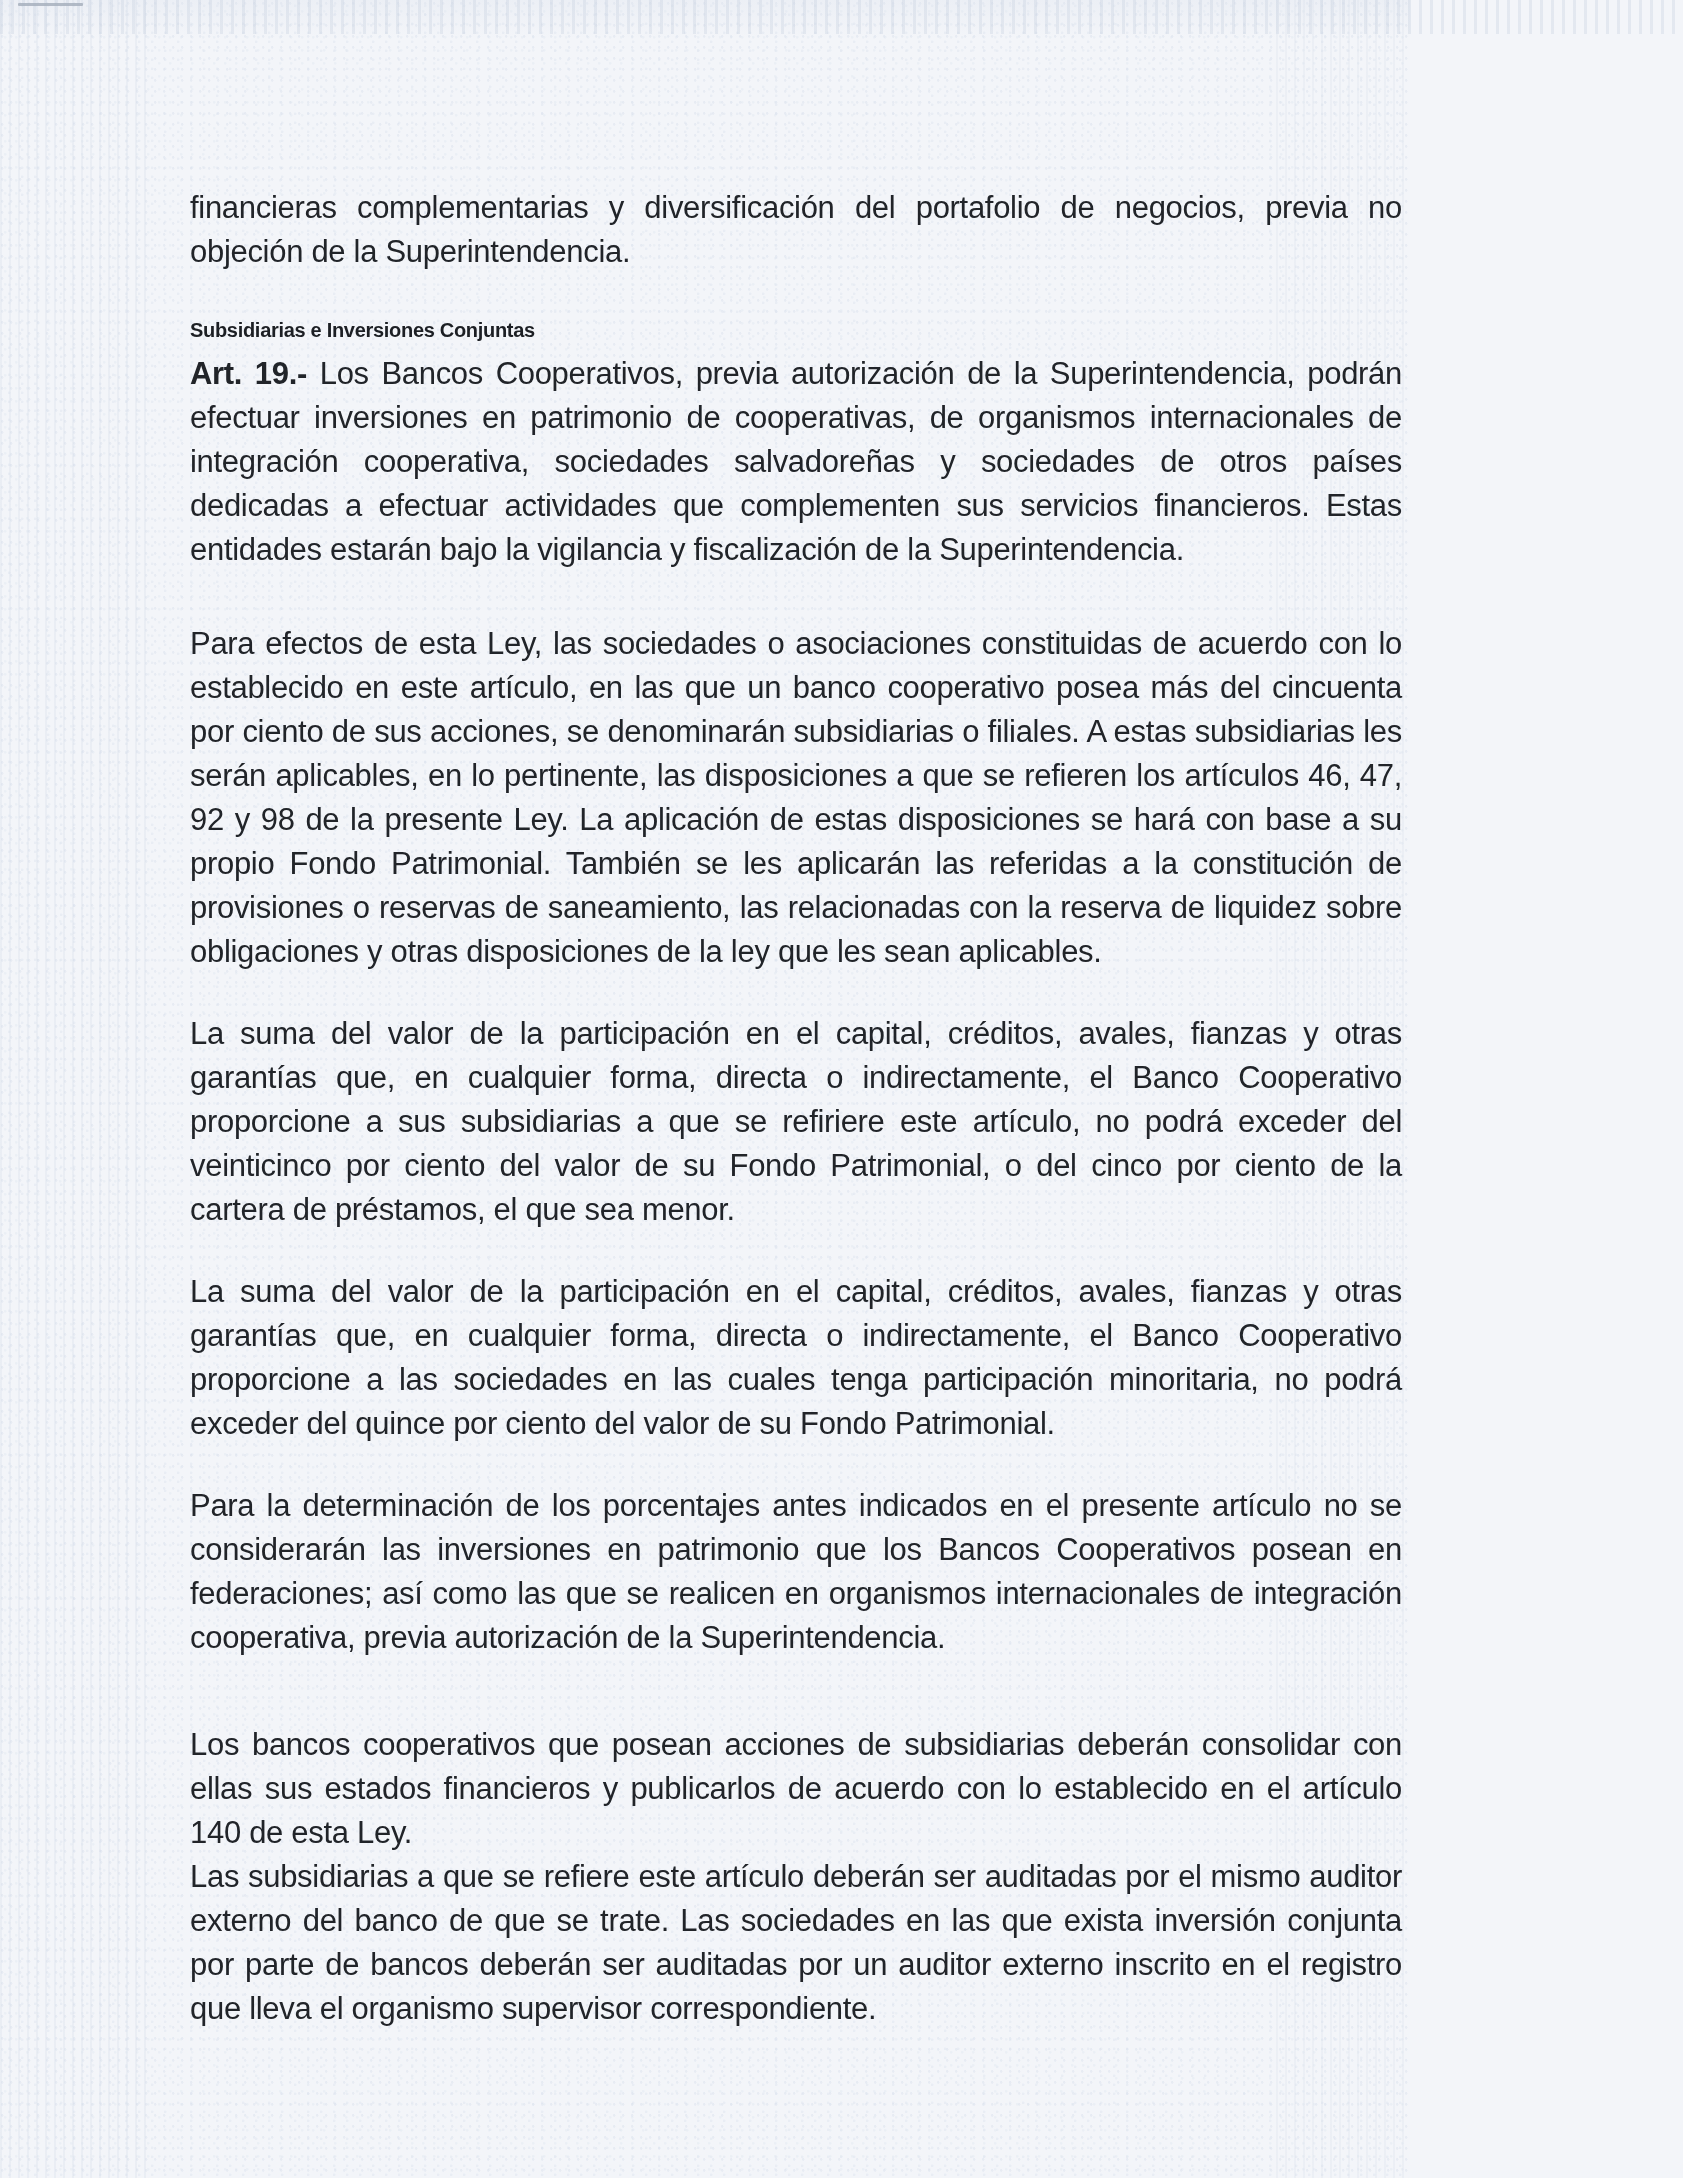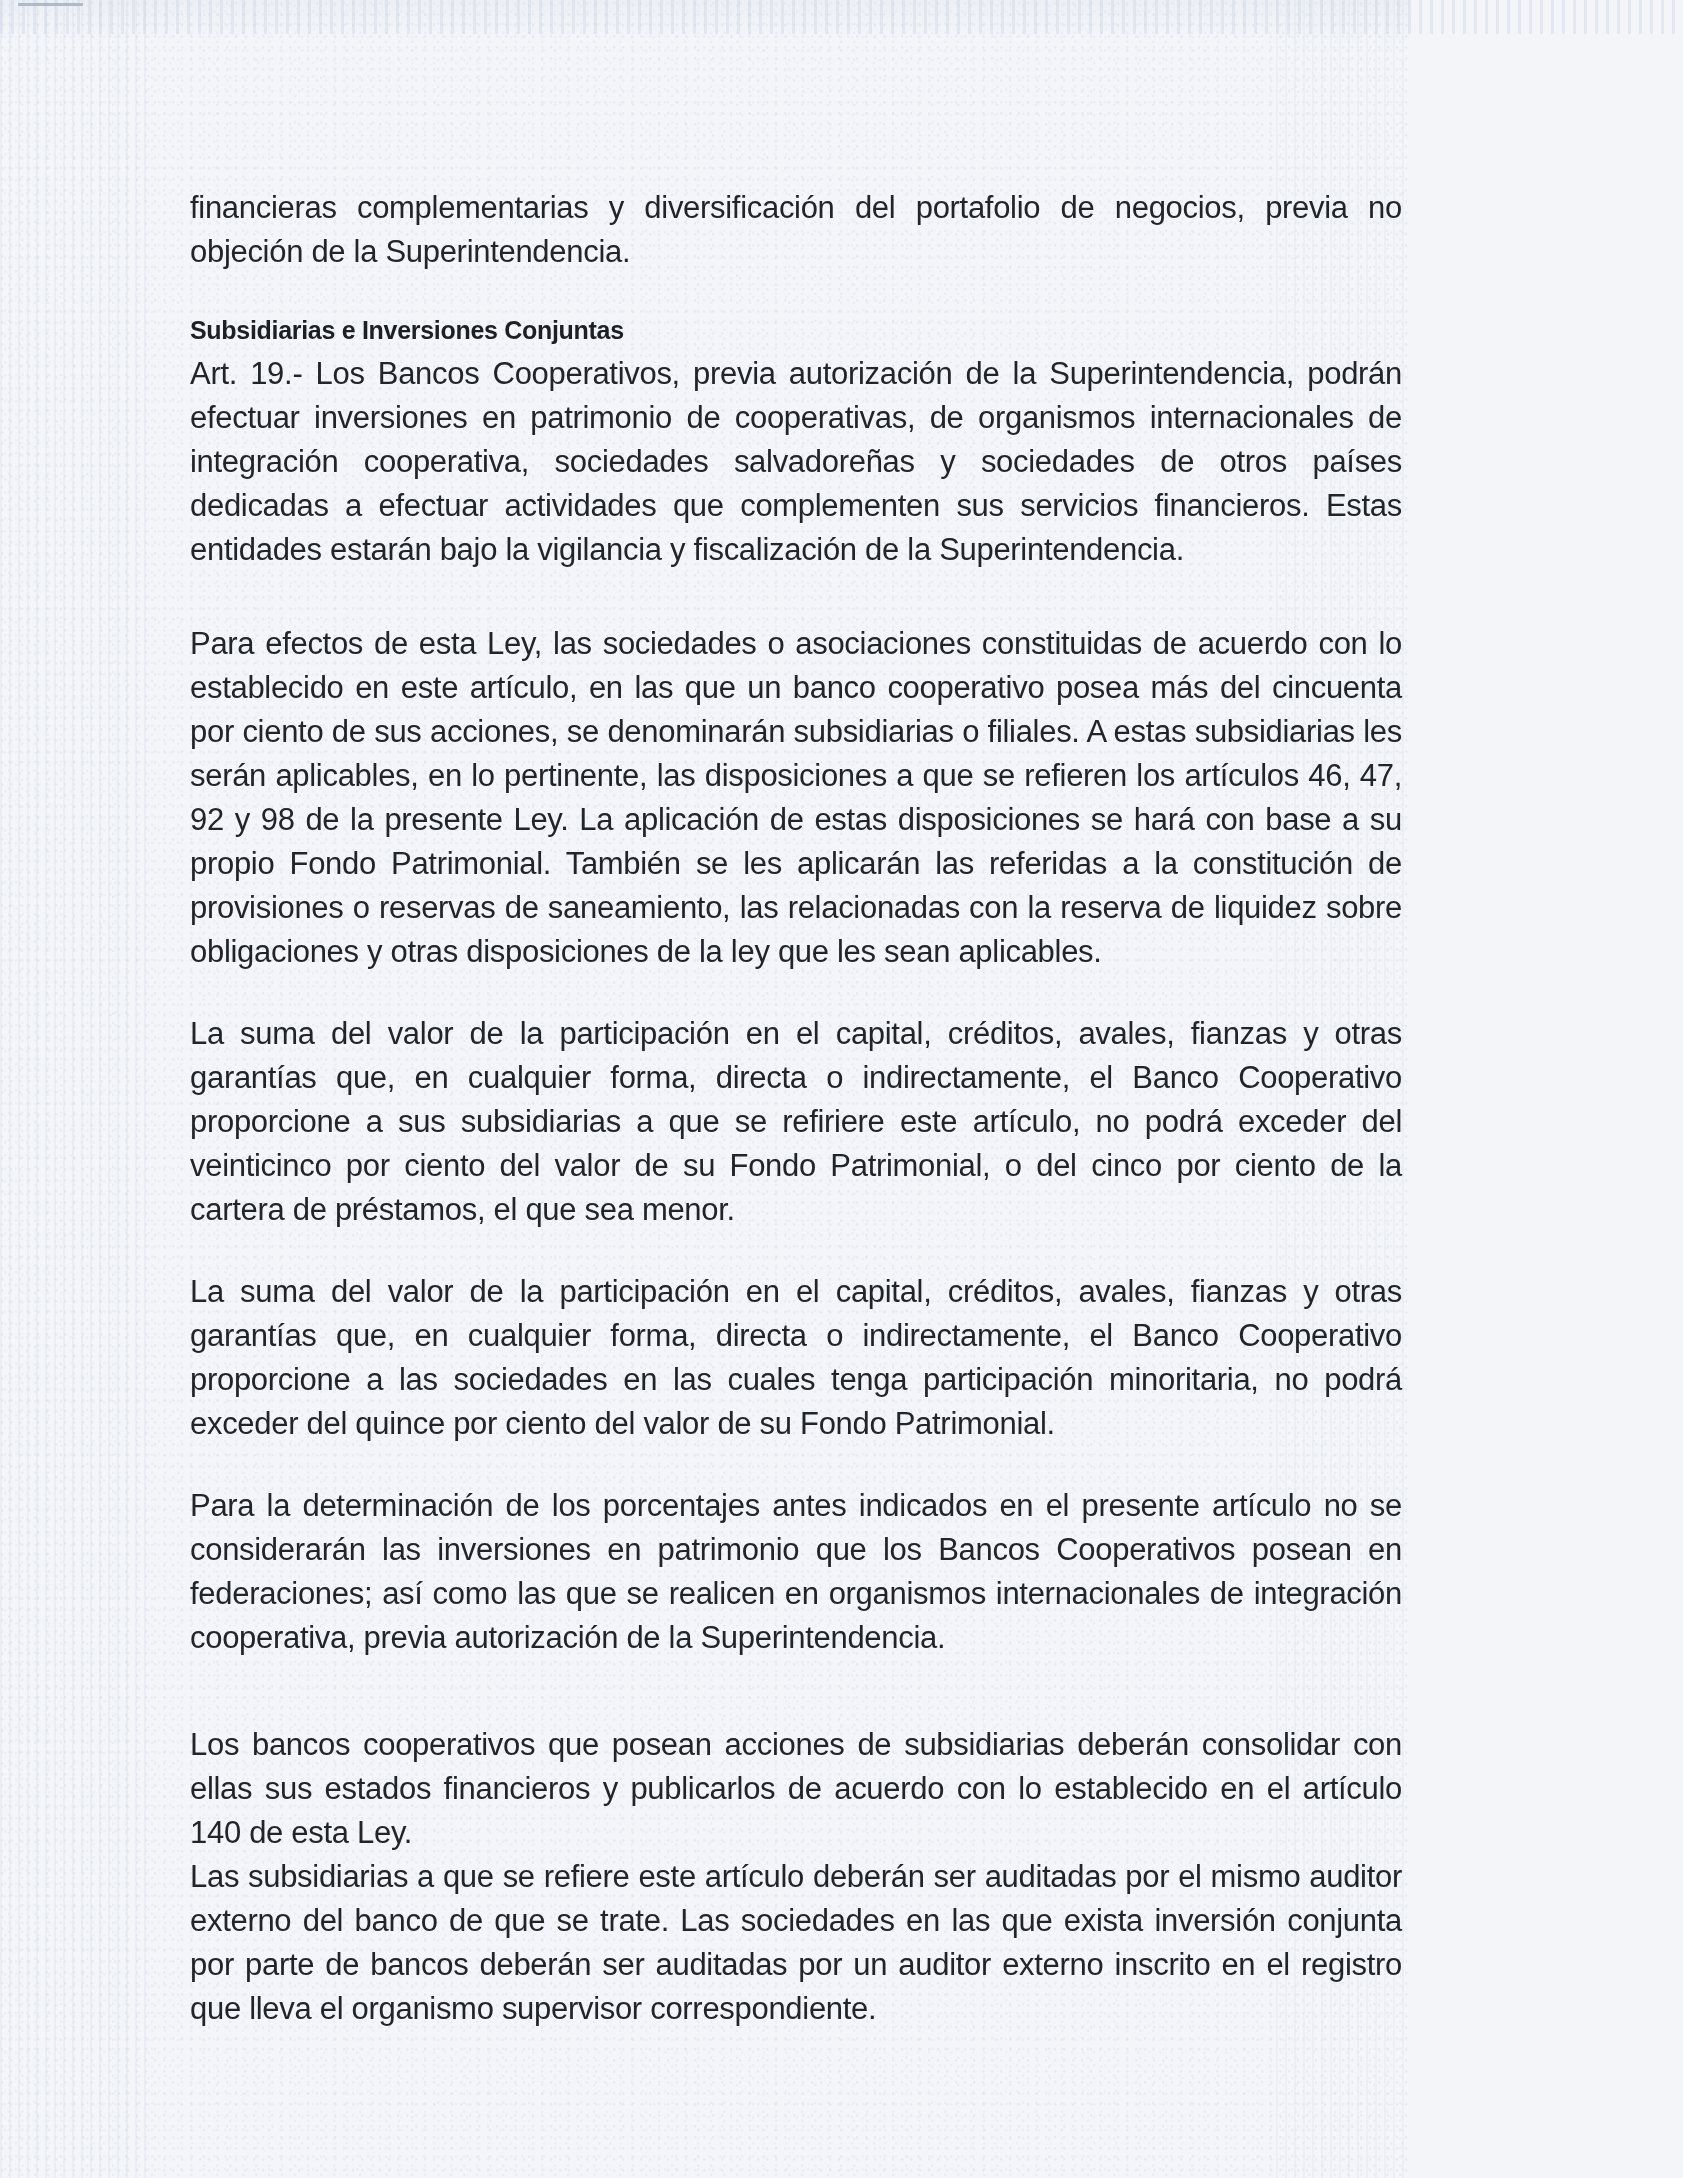--- a/index.html
+++ b/index.html
@@ -68,27 +68,27 @@
     line-height: 44px;
     letter-spacing: -0.3px;
     text-align: justify;
   }
   .para {
     margin: 0;
     text-align: justify;
   }
   .heading {
     margin: 34px 0 0 0;
-    font-size: 25px;
+    font-size: 20px;
     line-height: 44px;
     font-weight: 700;
     color: #1c1f24;
     text-align: left;
   }
-  .article-label { font-weight: 400; }
+  .article-label { font-weight: 700; }
   .gap-sm  { margin-top: 50px; }
   .gap-md  { margin-top: 38px; }
   .gap-lg  { margin-top: 63px; }
   .gap-md2 { }
 </style>
 </head>
 <body>
 
 <div class="page">
 

